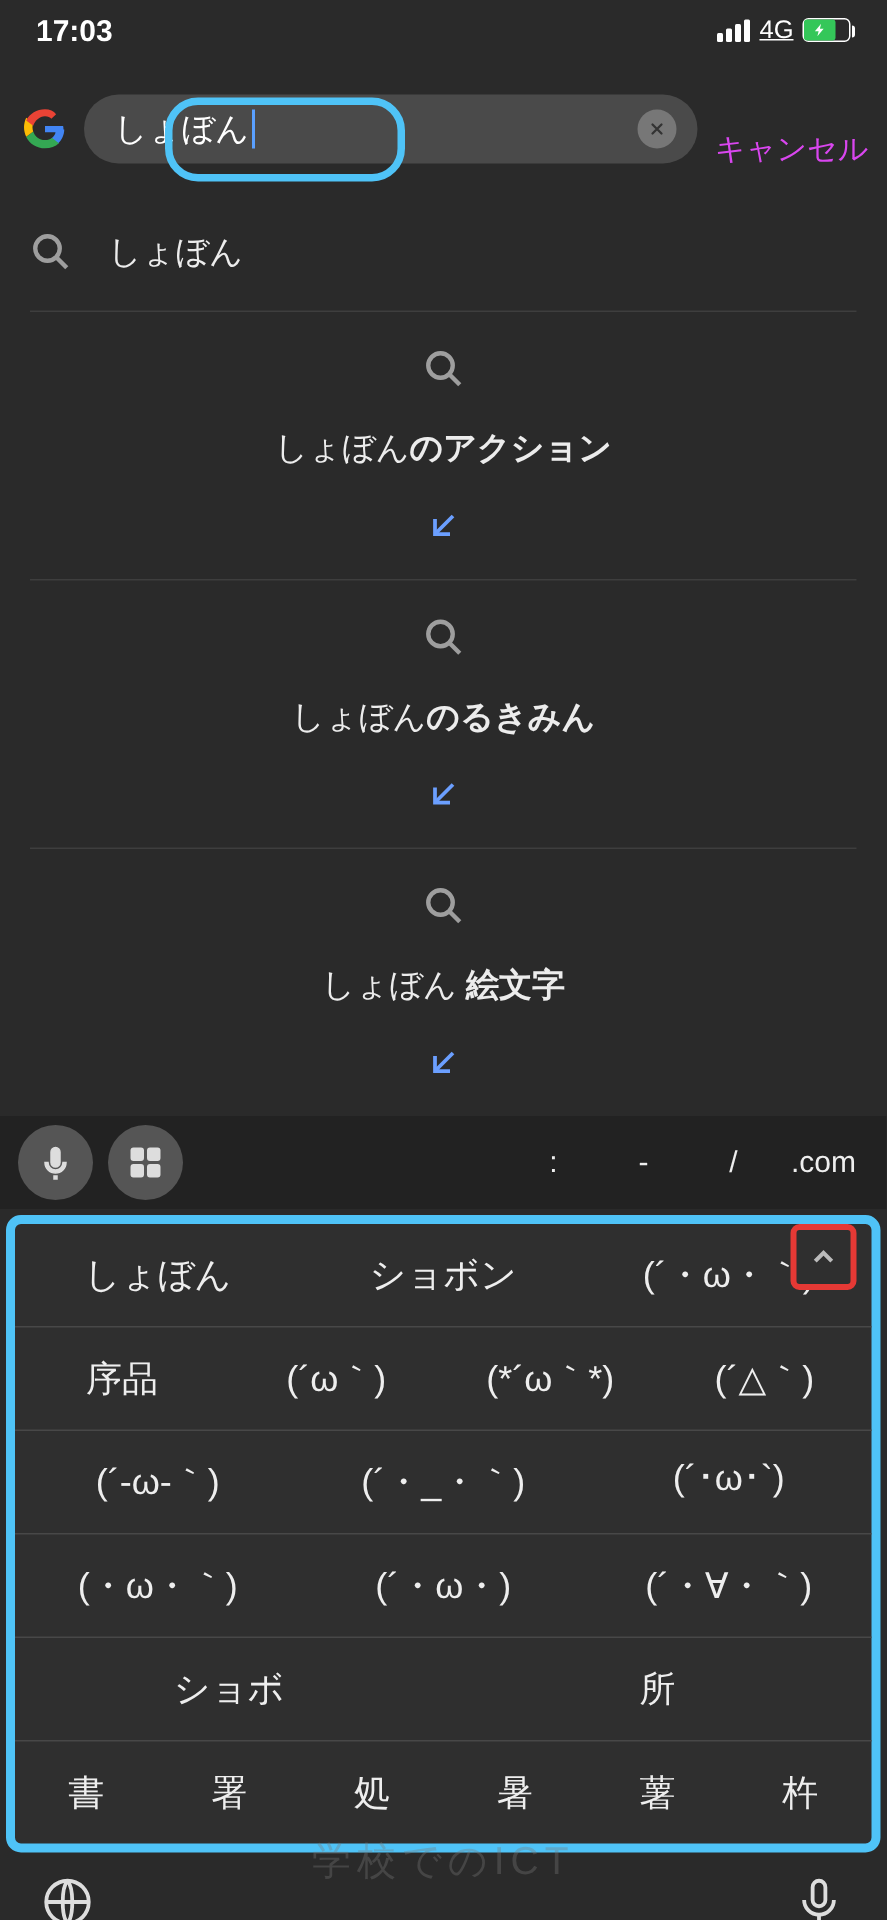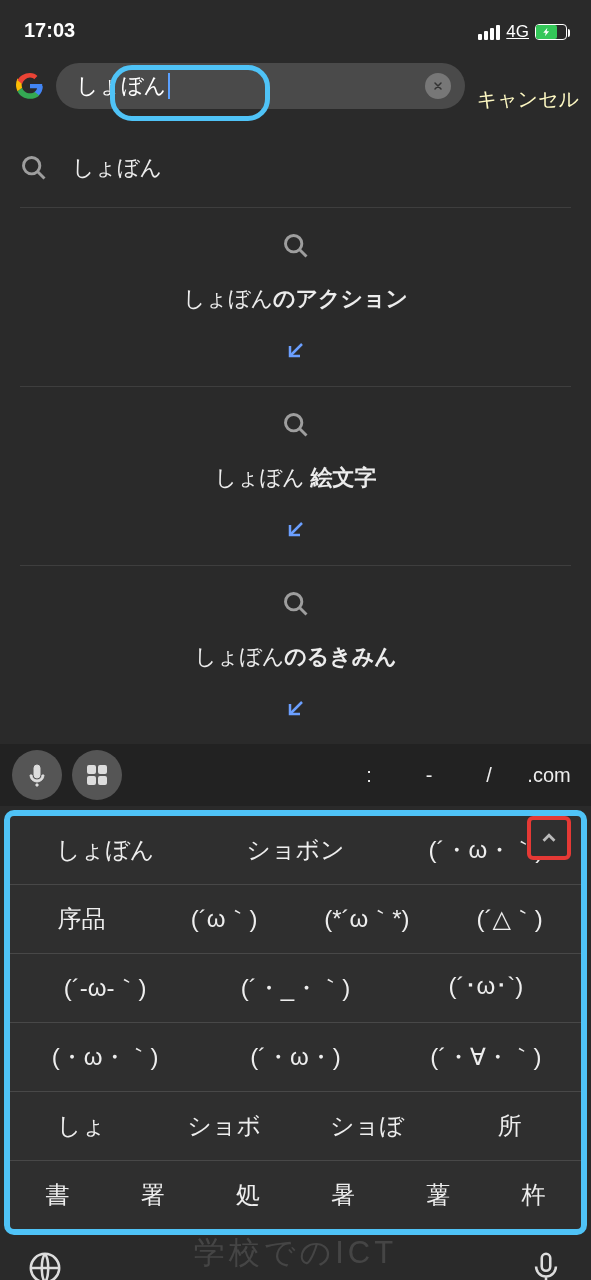--- a/index.html
+++ b/index.html
@@ -1,19 +1,19 @@
 <!DOCTYPE html>
 <html><head>
   <meta charset="utf-8">
   <style>
     * { margin: 0; padding: 0; box-sizing: border-box; font-family: -apple-system, "Hiragino Sans", sans-serif; }
     body { width: 591px; height: 1280px; background: #2a2a2a; color: #fff; overflow: hidden; position: relative; }
 
     
-    .status-bar { display: flex; justify-content: space-between; align-items: flex-end; padding: 10px 24px 8px; height: 50px; }
+    .status-bar { display: flex; justify-content: space-between; align-items: flex-start; padding: 10px 24px 8px; height: 50px; }
     .status-time { font-size: 20px; font-weight: 600; color: #fff; }
     .status-right { display: flex; align-items: center; gap: 6px; text-decoration: underline; }
     .signal-bars { display: flex; align-items: flex-end; gap: 2px; }
     .signal-bars span { width: 4px; background: #fff; border-radius: 1px; }
     .signal-bars span:nth-child(1){height:6px;} .signal-bars span:nth-child(2){height:9px;}
     .signal-bars span:nth-child(3){height:12px;} .signal-bars span:nth-child(4){height:15px;}
     .net-label { font-size: 17px; font-weight: 500; }
     .battery { width: 32px; height: 16px; border: 1.5px solid #fff; border-radius: 4px; position: relative; display:flex; align-items:center; }
     .battery::after { content:""; position:absolute; right:-4px; top:4px; width:2.5px; height:8px; background:#fff; border-radius:0 2px 2px 0; }
     .battery-fill { background:#34c759; height:100%; width:70%; border-radius:2px; display:flex;align-items:center;justify-content:center;}
@@ -22,21 +22,21 @@
     
     .search-header { display:flex; align-items:center; padding: 8px 12px 16px 16px; gap:12px; }
     .g-logo { width:28px; height:28px; flex-shrink:0; }
     .search-box-wrap { position:relative; flex:1; }
     .search-box { background:#4a4a4a; border-radius:24px; height:46px; display:flex; align-items:center; padding:0 14px 0 20px; position:relative; }
     .search-input-area { flex:1; font-size:22px; color:#fff; display:flex; align-items:center; position:relative;}
     .caret { display:inline-block; width:2px; height:26px; background:#5aa0ff; margin-left:2px; }
     .clear-btn { width:26px; height:26px; background:#777; border-radius:50%; display:flex;align-items:center;justify-content:center; }
     .clear-btn svg{width:12px;height:12px;fill:#333;}
     .highlight-input { position:absolute; border:5px solid #4fc3f7; border-radius:22px; left:54px; top:2px; width:160px; height:56px; pointer-events:none; }
-    .cancel-link { color:#fef9c3; font-size:20px; white-space:nowrap;margin-top:28px; }
+    .cancel-link { color:#d946ef; font-size:20px; white-space:nowrap;margin-top:28px; }
 
     
     .suggestions { }
     .sugg-row { display:flex; align-items:center; padding: 24px 20px; gap: 24px; position:relative;}
     .sugg-row + .sugg-row { border-top: 1px solid rgba(100,100,100,0.35); margin: 0 20px; padding-left:0; padding-right:0;flex-direction:column;}
     .sugg-row + .sugg-row .sugg-icon{margin-left:0;}
     .sugg-icon { width:28px; height:28px; flex-shrink:0; }
     .sugg-icon svg { width:100%; height:100%; stroke:#9e9e9e; fill:none; stroke-width:2.5; }
     .sugg-text { font-size:22px; color:#ececec; flex:1; }
     .sugg-text .bold { font-weight:700; }
@@ -55,21 +55,21 @@
     .cand-row { display:flex; border-bottom:1px solid #484848; }
     .cand-row:last-child{border-bottom:none;}
     .cand-cell { flex:1; text-align:center; padding:18px 6px; font-size:24px; color:#eee; white-space:nowrap;}
     .expand-btn { position:absolute; right:10px; width:44px; height:44px; border:4px solid #e53935; border-radius:6px; display:flex;align-items:center;justify-content:center; background:#2f2f2f;}
     .expand-btn svg{width:22px;height:22px;stroke:#bbb;fill:none;stroke-width:3;}
     .cand-row-first { position:relative; }
 
     
     .bottom-bar { display:flex; justify-content:space-between; align-items:center; padding:16px 28px 12px; }
     .bottom-bar svg { width:34px; height:34px; stroke:#ddd; fill:none; stroke-width:1.8;}
-    .watermark { position:absolute; bottom:6px; left:50%; transform:translateX(-50%); font-size:31px; color:rgba(120,120,120,0.35); letter-spacing:4px; white-space:nowrap;}
+    .watermark { position:absolute; bottom:22px; left:50%; transform:translateX(-50%); font-size:26px; color:rgba(120,120,120,0.35); letter-spacing:4px; white-space:nowrap;}
   </style>
 </head>
 <body>
 
 <div class="status-bar">
   <div class="status-time">17:03</div>
   <div class="status-right">
     <div class="signal-bars">
         <span></span>
         <span></span>
@@ -128,32 +128,32 @@
       <div class="sugg-arrow"><svg viewBox="0 0 24 24">
           <line x1="18" y1="6" x2="6" y2="18"></line>
           <polyline points="6 8 6 18 16 18"></polyline>
         </svg></div>
     </div>
     <div class="sugg-row">
       <div class="sugg-icon"><svg viewBox="0 0 24 24">
           <circle cx="10" cy="10" r="7"></circle>
           <line x1="21" y1="21" x2="15" y2="15"></line>
         </svg></div>
-      <div class="sugg-text"><span>しょぼん </span><span class="bold">絵文字</span></div>
+      <div class="sugg-text"><span>しょぼん</span><span class="bold">のるきみん</span></div>
       <div class="sugg-arrow"><svg viewBox="0 0 24 24">
           <line x1="18" y1="6" x2="6" y2="18"></line>
           <polyline points="6 8 6 18 16 18"></polyline>
         </svg></div>
     </div>
     <div class="sugg-row">
       <div class="sugg-icon"><svg viewBox="0 0 24 24">
           <circle cx="10" cy="10" r="7"></circle>
           <line x1="21" y1="21" x2="15" y2="15"></line>
         </svg></div>
-      <div class="sugg-text"><span>しょぼん</span><span class="bold">のるきみん</span></div>
+      <div class="sugg-text"><span>しょぼん </span><span class="bold">絵文字</span></div>
       <div class="sugg-arrow"><svg viewBox="0 0 24 24">
           <line x1="18" y1="6" x2="6" y2="18"></line>
           <polyline points="6 8 6 18 16 18"></polyline>
         </svg></div>
     </div>
   </div>
 
 <div class="kb-toolbar">
   <div class="kb-pill">
     <svg viewBox="0 0 24 24">
@@ -198,23 +198,21 @@
       <div class="cand-cell">(´-ω-｀)</div>
       <div class="cand-cell">(´・_・｀)</div>
       <div class="cand-cell">(´･ω･`)</div>
     </div>
     <div class="cand-row">
       <div class="cand-cell">(・ω・｀)</div>
       <div class="cand-cell">(´・ω・)</div>
       <div class="cand-cell">(´・∀・｀)</div>
     </div>
     <div class="cand-row">
-      <div class="cand-cell">しょ</div>
       <div class="cand-cell">ショボ</div>
-      <div class="cand-cell">ショぼ</div>
       <div class="cand-cell">所</div>
     </div>
     <div class="cand-row">
       <div class="cand-cell">書</div>
       <div class="cand-cell">署</div>
       <div class="cand-cell">処</div>
       <div class="cand-cell">暑</div>
       <div class="cand-cell">薯</div>
       <div class="cand-cell">杵</div>
     </div>

